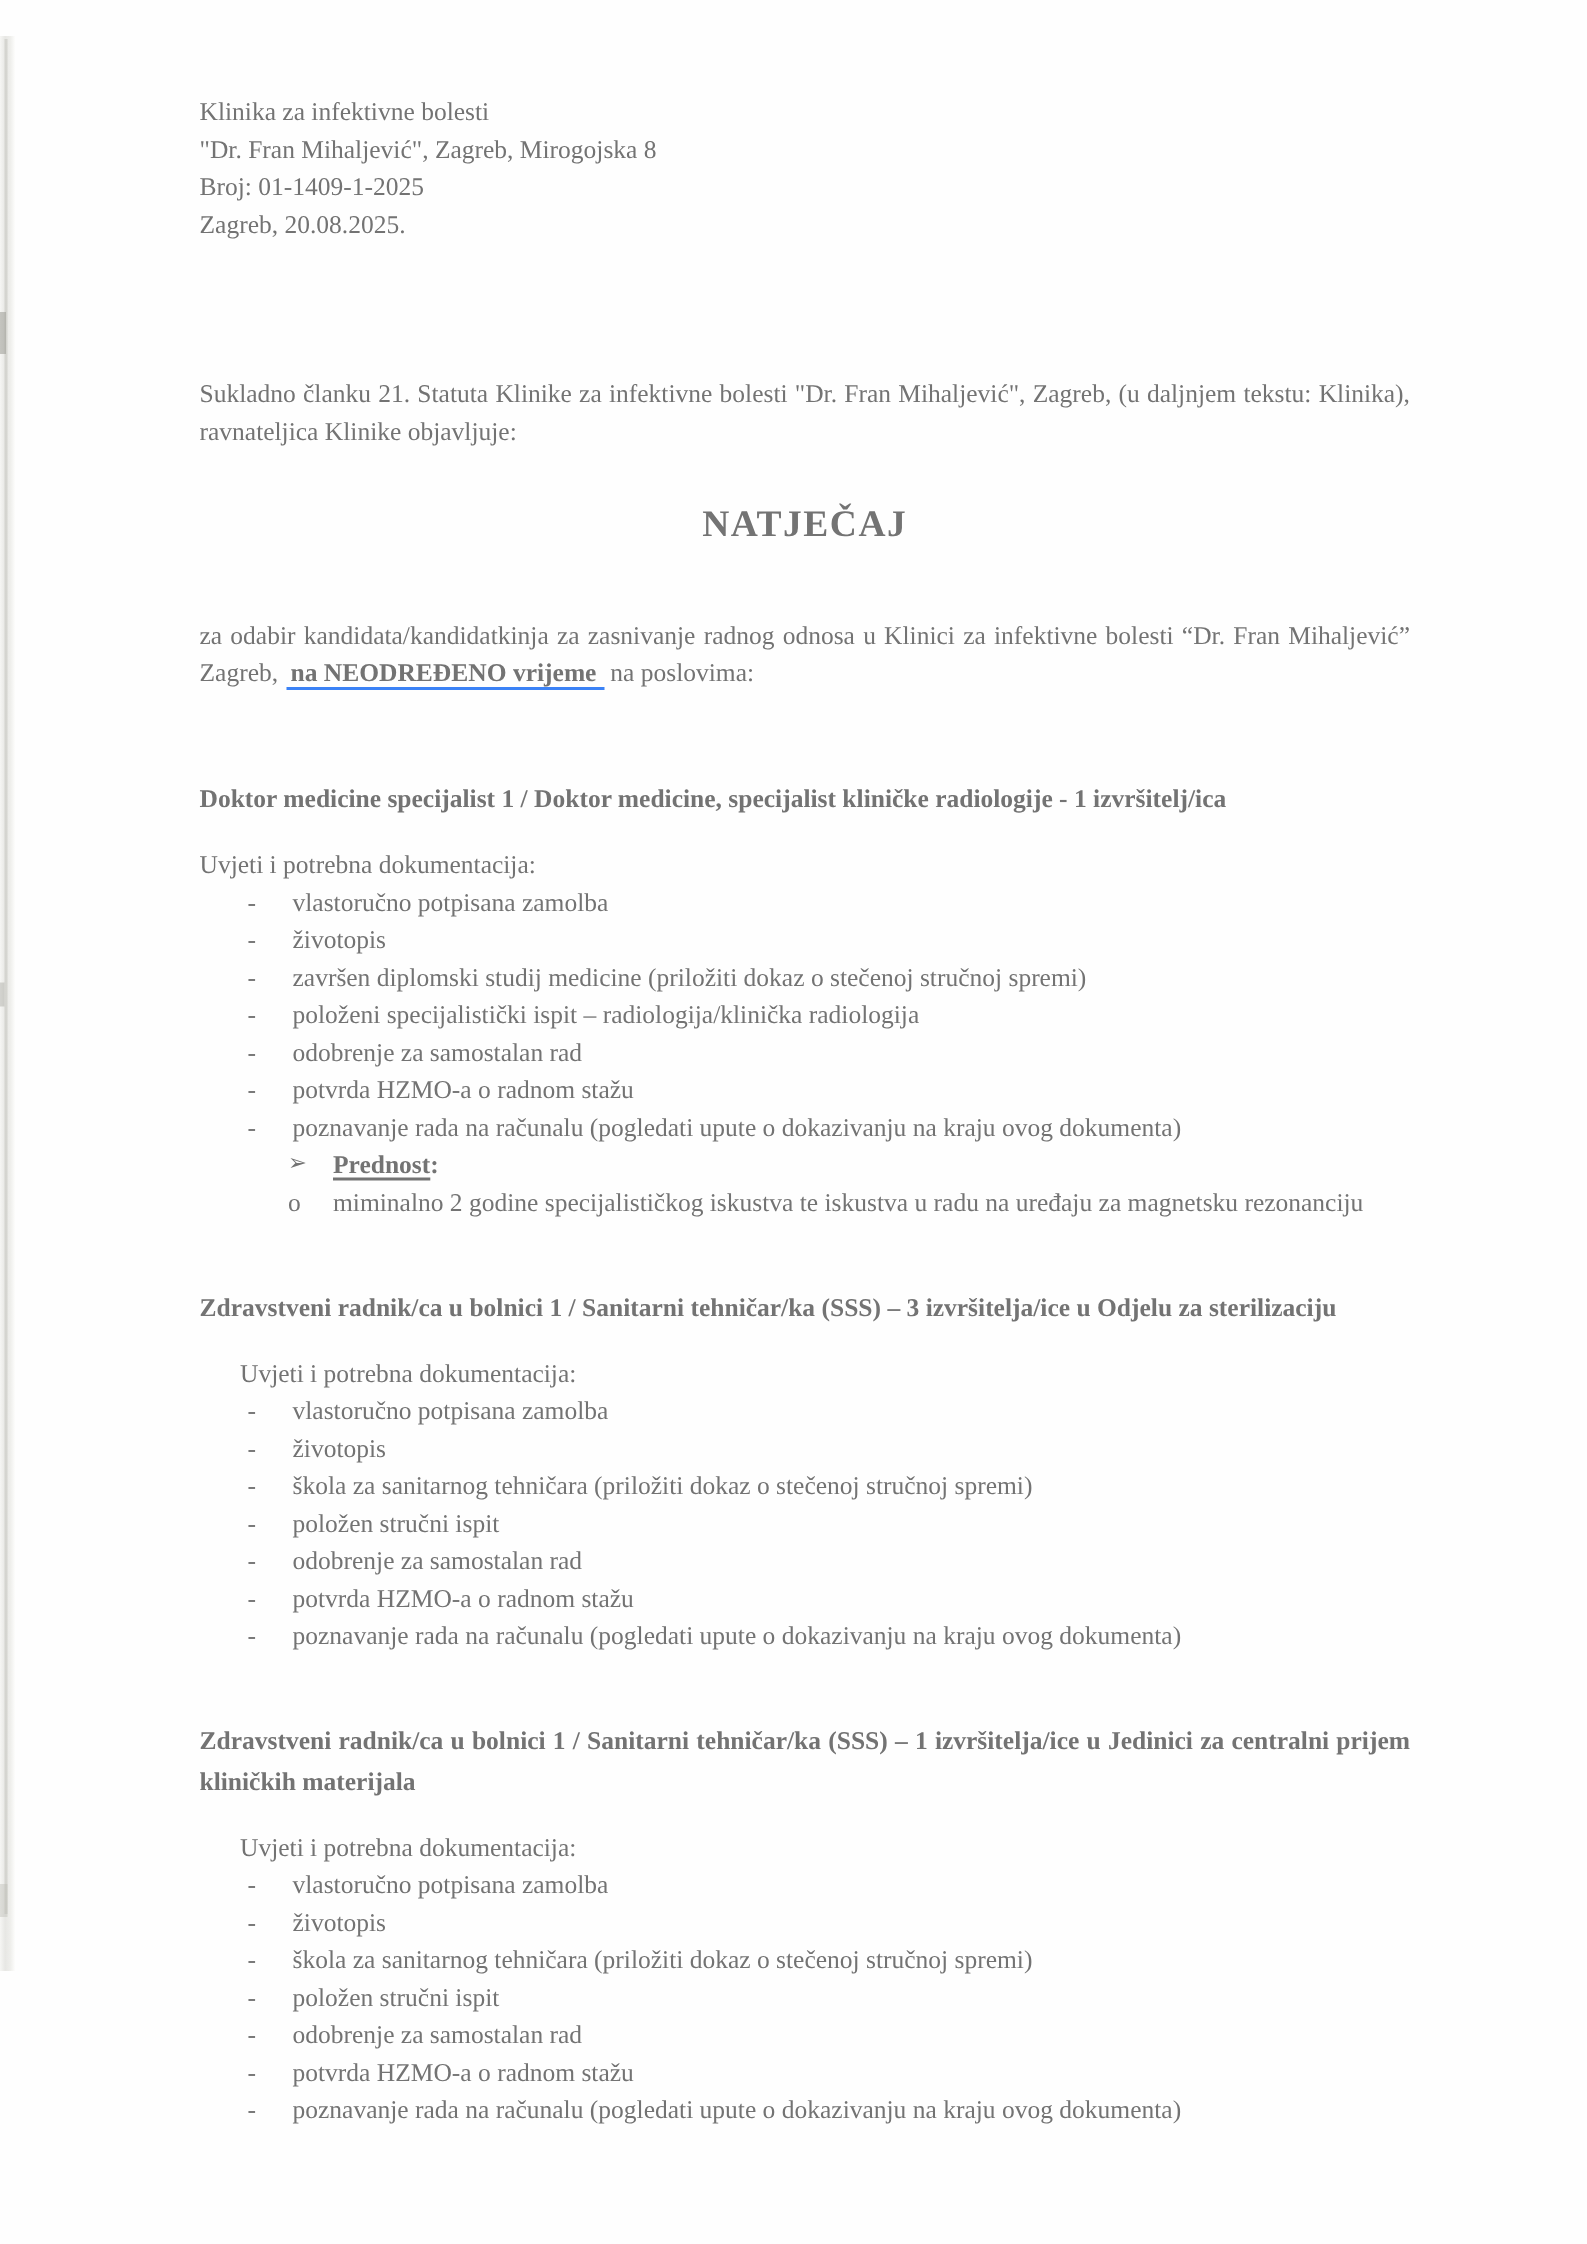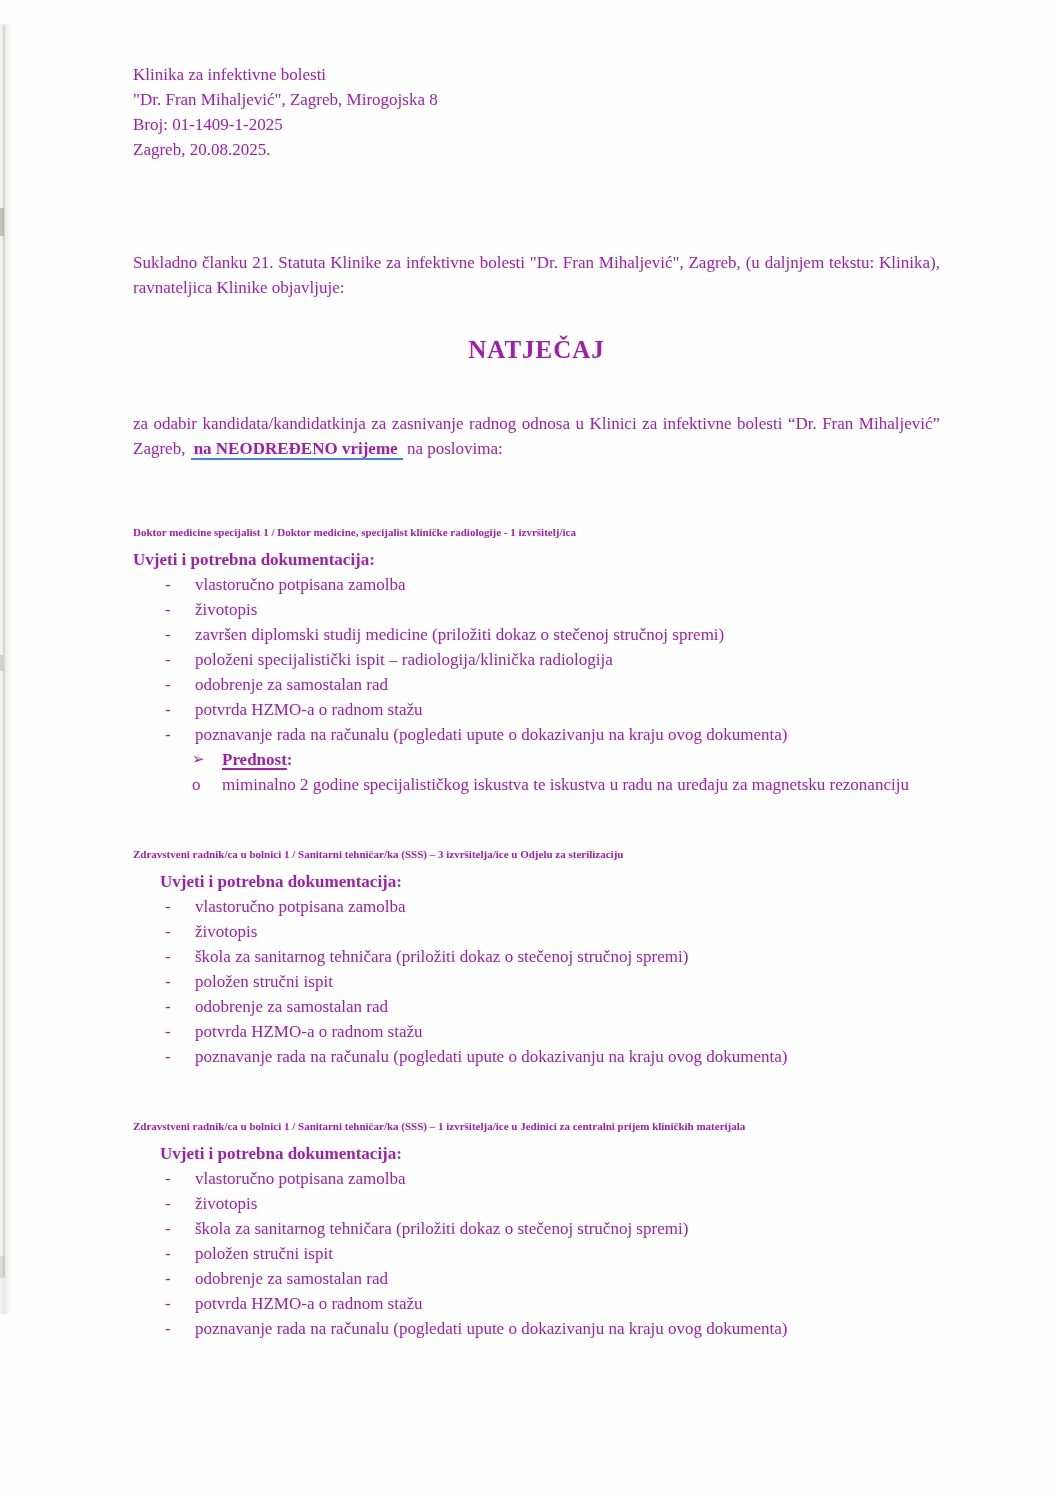--- a/index.html
+++ b/index.html
@@ -4,21 +4,21 @@
 <title>Natječaj</title>
 <style>
   html, body { margin: 0; padding: 0; background: #ffffff; }
   .page {
     position: relative;
     width: 1058px;
     height: 1496px;
     background: #fefefe;
     overflow: hidden;
     font-family: "Liberation Serif", "DejaVu Serif", serif;
-    color: #a21caf;
+    color: #737373;
     font-size: 17px;
     line-height: 25px;
   }
   
   .scan-strip {
     position: absolute;
     left: 0; top: 24px;
     width: 10px; height: 1290px;
     background: linear-gradient(to right, #f6f6f4 0%, #e7e7e4 35%, #efefec 70%, #fdfdfc 100%);
   }
@@ -59,26 +59,26 @@
     font-weight: 700;
     border-bottom: 2px solid #3b82f6;
     padding: 0 5px 0 3px;
     margin-left: 1px;
   }
 
   .job { margin-top: 58px; }
   .job + .job { margin-top: 44px; }
   .job-heading {
     margin: 0;
-    font-size: 11px;
+    font-size: 17px;
     font-weight: 700;
     text-align: justify;
     line-height: 27px;
   }
-  .req-label { margin-top: 1px; font-weight: bold; }
+  .req-label { margin-top: 18px; }
   .req-label.indent { margin-left: 27px; }
   .req-list { margin-top: 0; }
   .req-item { display: flex; padding-left: 32px; }
   .dash { flex: 0 0 30px; }
   .req-text { flex: 1 1 auto; }
 
   .advantage { padding-left: 59px; }
   .adv-head { display: flex; }
   .arrow { flex: 0 0 30px; font-size: 15px; }
   .adv-label { font-weight: 700; text-decoration: underline; text-decoration-thickness: 2px; text-underline-offset: 3px; text-align: right; }

